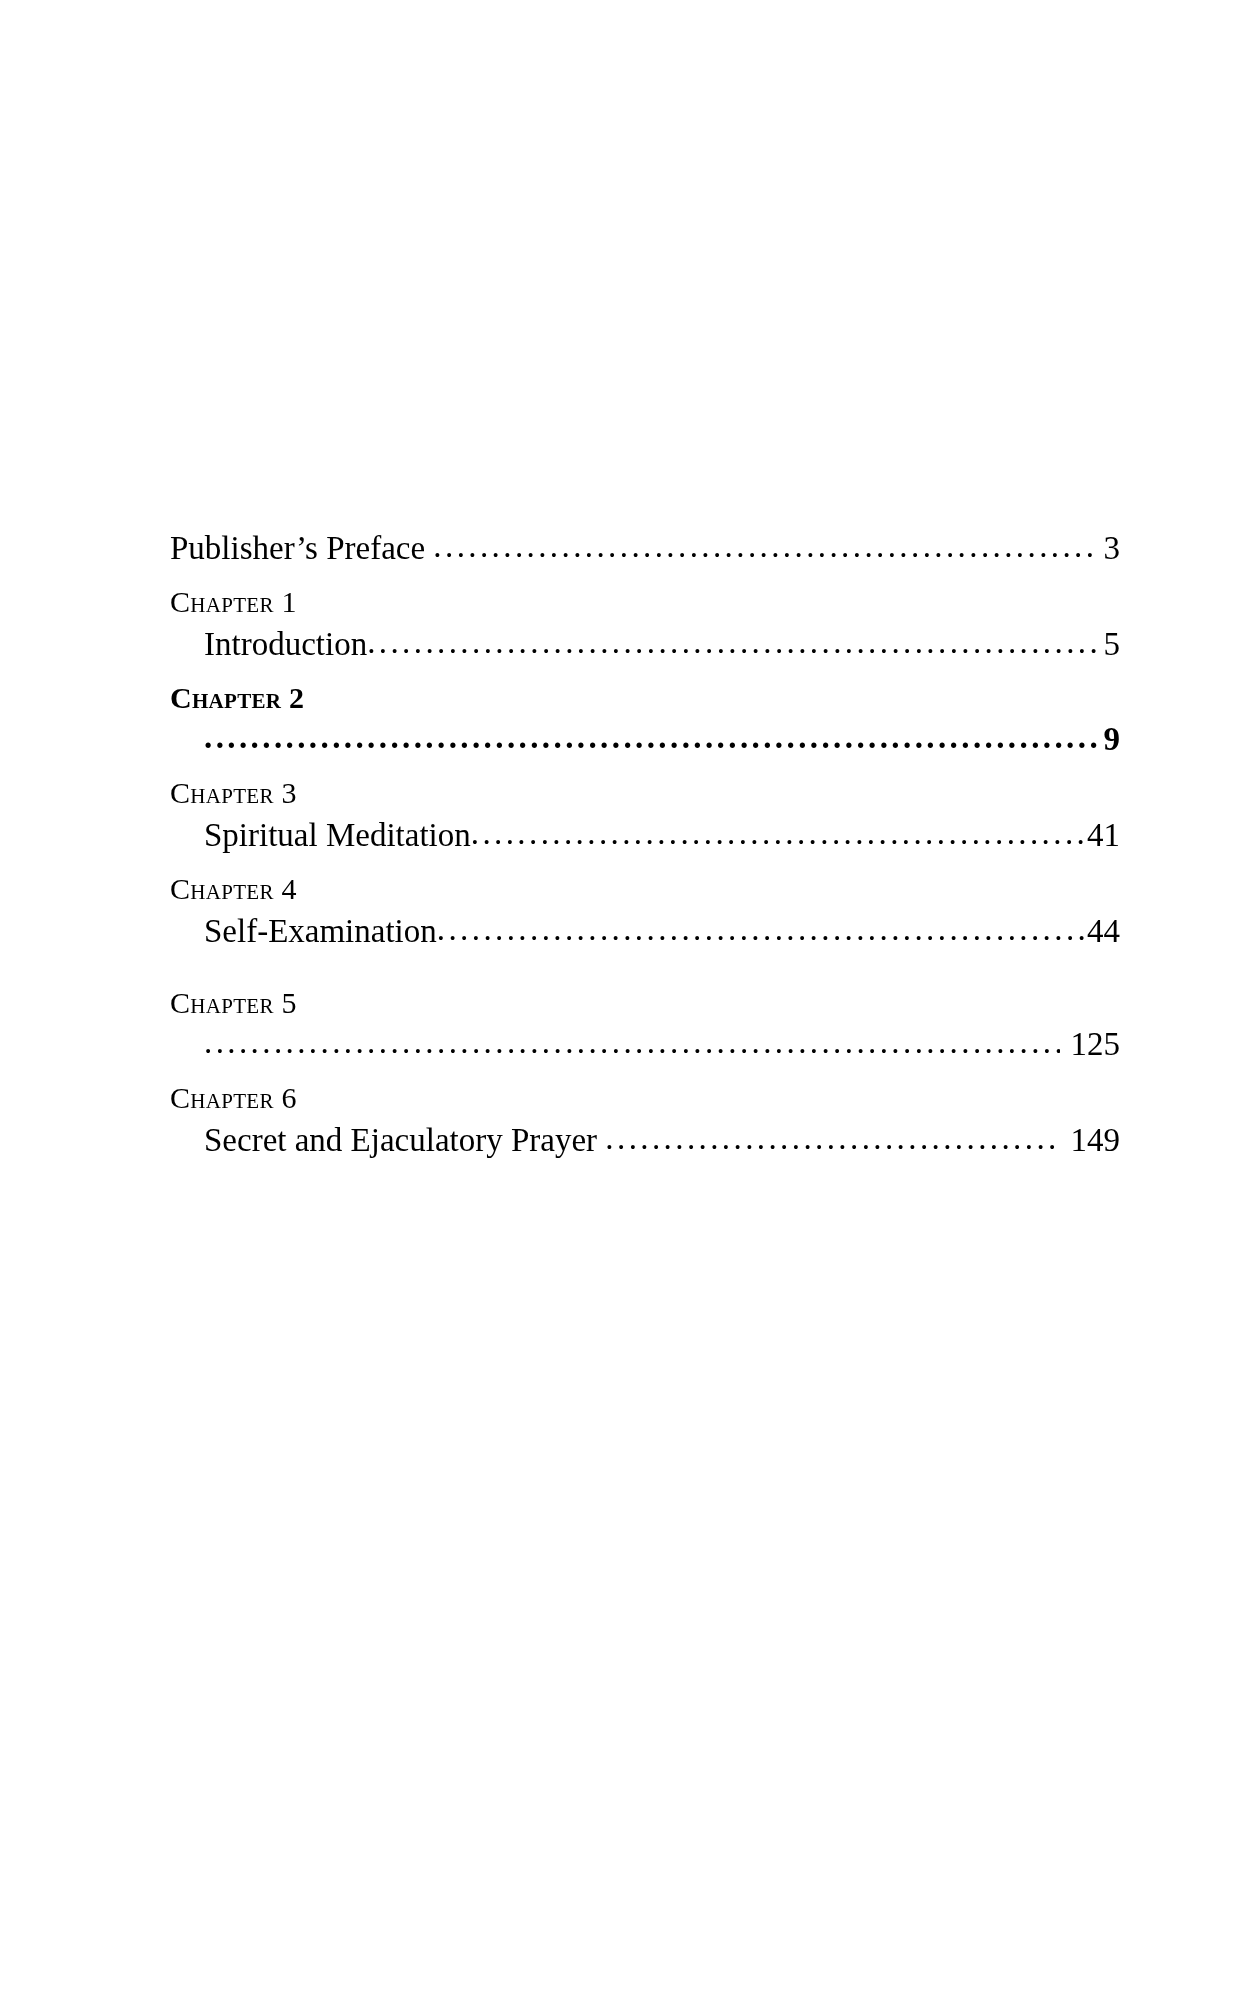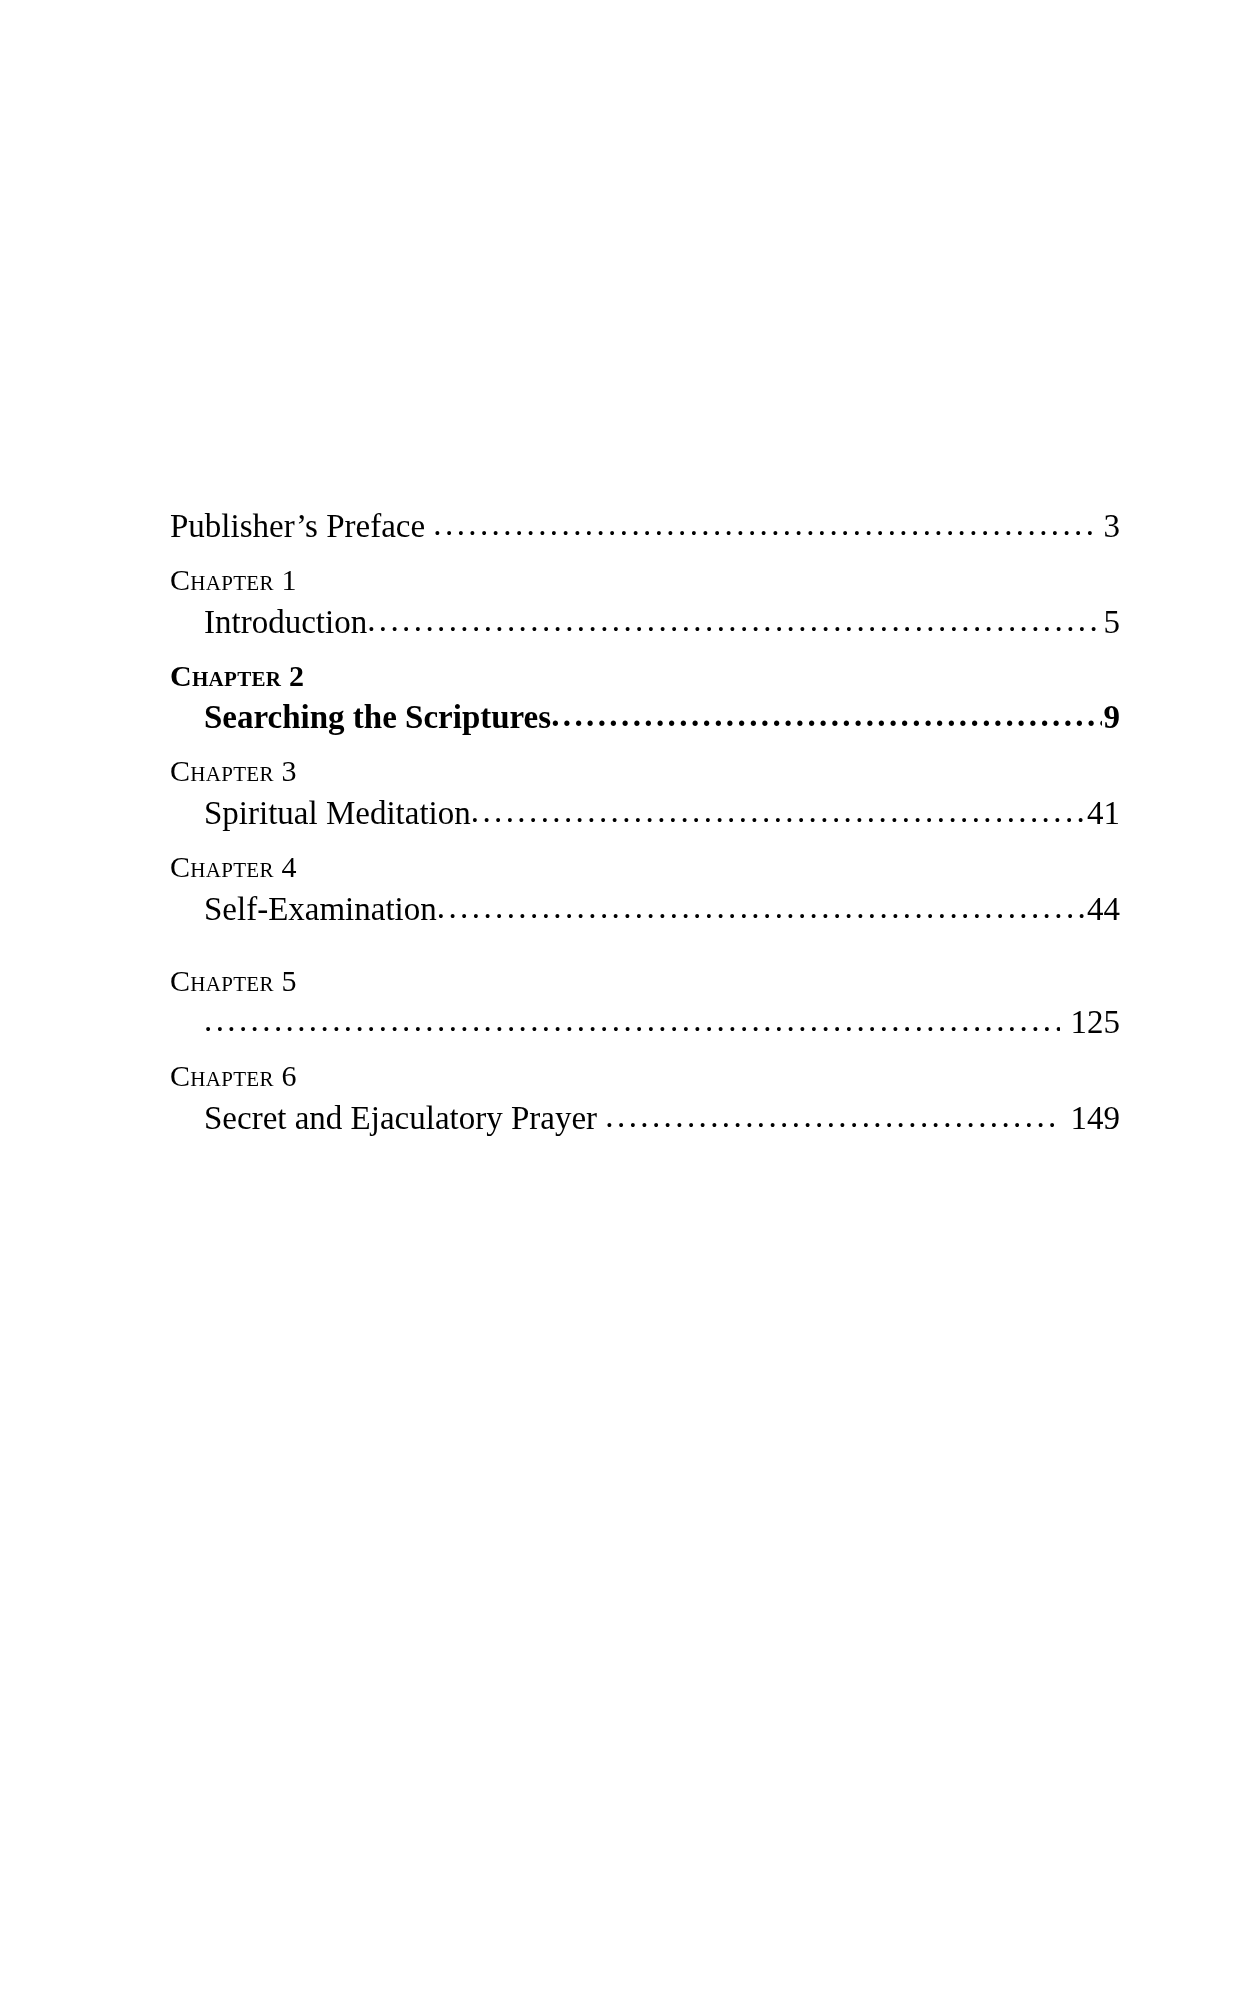--- a/index.html
+++ b/index.html
@@ -36,21 +36,21 @@
     font-variant: small-caps;
     letter-spacing: 0.5px;
     line-height: 1.15;
     white-space: pre;
   }
 
   
   .toc-list {
     position: absolute;
     left: 170px;
-    top: 505px;
+    top: 527px;
     width: 950px;
   }
 
   .toc-entry {
     margin: 0 0 10px 0;
   }
 
   
   .chapter-label {
     font-size: 30px;
@@ -118,21 +118,20 @@
         <div class="chapter-label">Chapter 1</div>
         <div class="leader-line indented">
           <span class="entry-title">Introduction</span>
           <span class="leader-dots">........................................................................................................................................................................................................</span>
           <span class="entry-page">5</span>
         </div>
       </div>
       <div class="toc-entry" style="margin-bottom: 12px; font-weight: bold;">
         <div class="chapter-label">Chapter 2</div>
         <div class="leader-line indented">
-          <span class="entry-title">Searching the Scriptures</span>
           <span class="leader-dots">........................................................................................................................................................................................................</span>
           <span class="entry-page">9</span>
         </div>
       </div>
       <div class="toc-entry" style="margin-bottom: 12px;">
         <div class="chapter-label">Chapter 3</div>
         <div class="leader-line indented">
           <span class="entry-title">Spiritual Meditation</span>
           <span class="leader-dots">........................................................................................................................................................................................................</span>
           <span class="entry-page">41</span>

